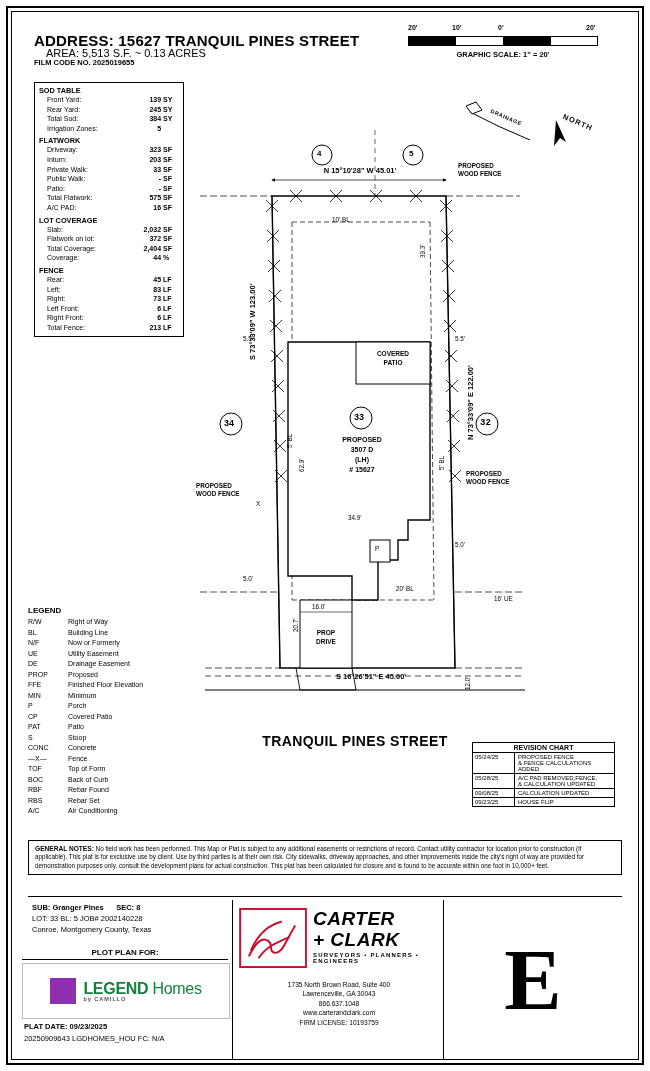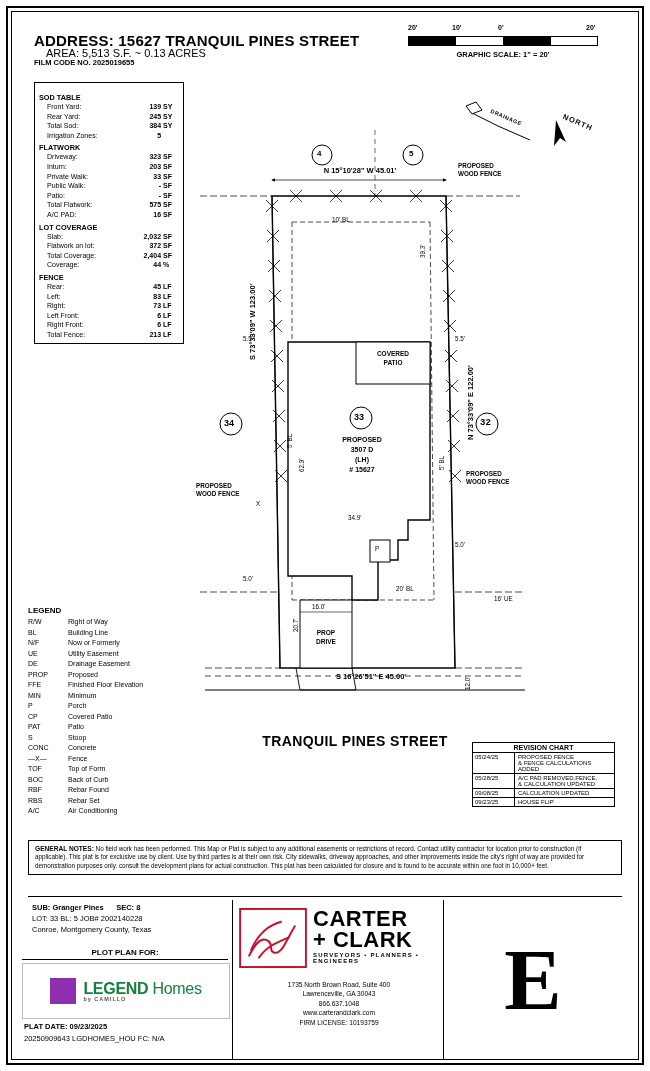--- a/index.html
+++ b/index.html
@@ -18,21 +18,21 @@
   .scalewrap{position:absolute;left:408px;top:24px;width:190px;}
   .scale-ticks{position:relative;height:12px;font-size:7px;font-weight:bold;}
   .scale-ticks span{position:absolute;top:0;}
   .scale-bar{position:relative;height:8px;border:1px solid #000;display:flex;}
   .scale-bar div{flex:1;border-right:1px solid #000;}
   .scale-bar div:last-child{border-right:none;}
   .scale-bar .fill{background:#000;}
   .scale-cap{position:absolute;left:0;top:26px;width:190px;text-align:center;font-size:7.5px;font-weight:bold;}
 
   
-  .tbl{position:absolute;left:34px;top:82px;width:150px;border:1px solid #000;background:#fff;font-size:7px;padding:10px 4px 4px 4px;box-sizing:border-box;}
+  .tbl{position:absolute;left:34px;top:82px;width:150px;border:1px solid #000;background:#fff;font-size:7px;padding:3px 4px 4px 4px;box-sizing:border-box;}
   .tbl .sect{font-weight:bold;font-size:7.3px;margin-top:3px;}
   .tbl .sect:first-child{margin-top:0;}
   .row{display:flex;justify-content:space-between;padding-left:8px;line-height:9.6px;}
   .row .v{font-weight:bold;text-align:right;min-width:46px;}
   .row .u{display:inline-block;width:16px;text-align:left;}
 
   
   .legend{position:absolute;left:28px;top:606px;width:180px;font-size:7px;}
   .legend .ttl{font-weight:bold;font-size:8px;margin-bottom:2px;}
   .legend .lrow{display:flex;line-height:10.5px;}
@@ -65,21 +65,21 @@
   .plotfor{position:absolute;left:22px;top:948px;width:206px;text-align:center;font-size:8px;font-weight:bold;border-bottom:1px solid #000;padding-bottom:2px;}
   .logobox{position:absolute;left:22px;top:963px;width:206px;height:54px;border:1px solid #bbb;background:#fff;display:flex;align-items:center;justify-content:center;gap:7px;}
   .legendmark{width:26px;height:26px;background:#8e2fb0;}
   .legendtxt{font-size:16px;font-weight:bold;color:#15803d;letter-spacing:-.3px;line-height:15px;}
   .legendsub{font-size:5.5px;color:#555;letter-spacing:1px;font-weight:bold;}
   .platdate{position:absolute;left:24px;top:1022px;font-size:7.5px;font-weight:bold;}
   .platno{position:absolute;left:24px;top:1034px;font-size:7.5px;font-weight:normal;}
 
   .cc{position:absolute;left:232px;top:900px;width:212px;height:160px;border-left:1px solid #000;border-right:1px solid #000;box-sizing:border-box;}
   .cclogo{position:absolute;left:6px;top:8px;width:68px;height:60px;}
-  .ccname{position:absolute;left:80px;top:8px;font-size:22px;font-weight:bold;letter-spacing:.5px;line-height:21px;}
+  .ccname{position:absolute;left:80px;top:8px;font-size:19px;font-weight:bold;letter-spacing:.5px;line-height:21px;font-style:italic;}
   .ccdisc{position:absolute;left:80px;top:52px;font-size:6px;letter-spacing:1.2px;font-weight:bold;}
   .ccaddr{position:absolute;left:0;top:80px;width:212px;text-align:center;font-size:6.6px;line-height:9.4px;}
   .bigE{position:absolute;left:444px;top:900px;width:178px;height:160px;display:flex;align-items:center;justify-content:center;font-size:86px;font-weight:bold;font-family:"Liberation Serif",serif;}
 </style>
 </head>
 <body>
 
 <div id="sheet">
   <div class="border-outer"></div>
   <div class="border-inner"></div>

